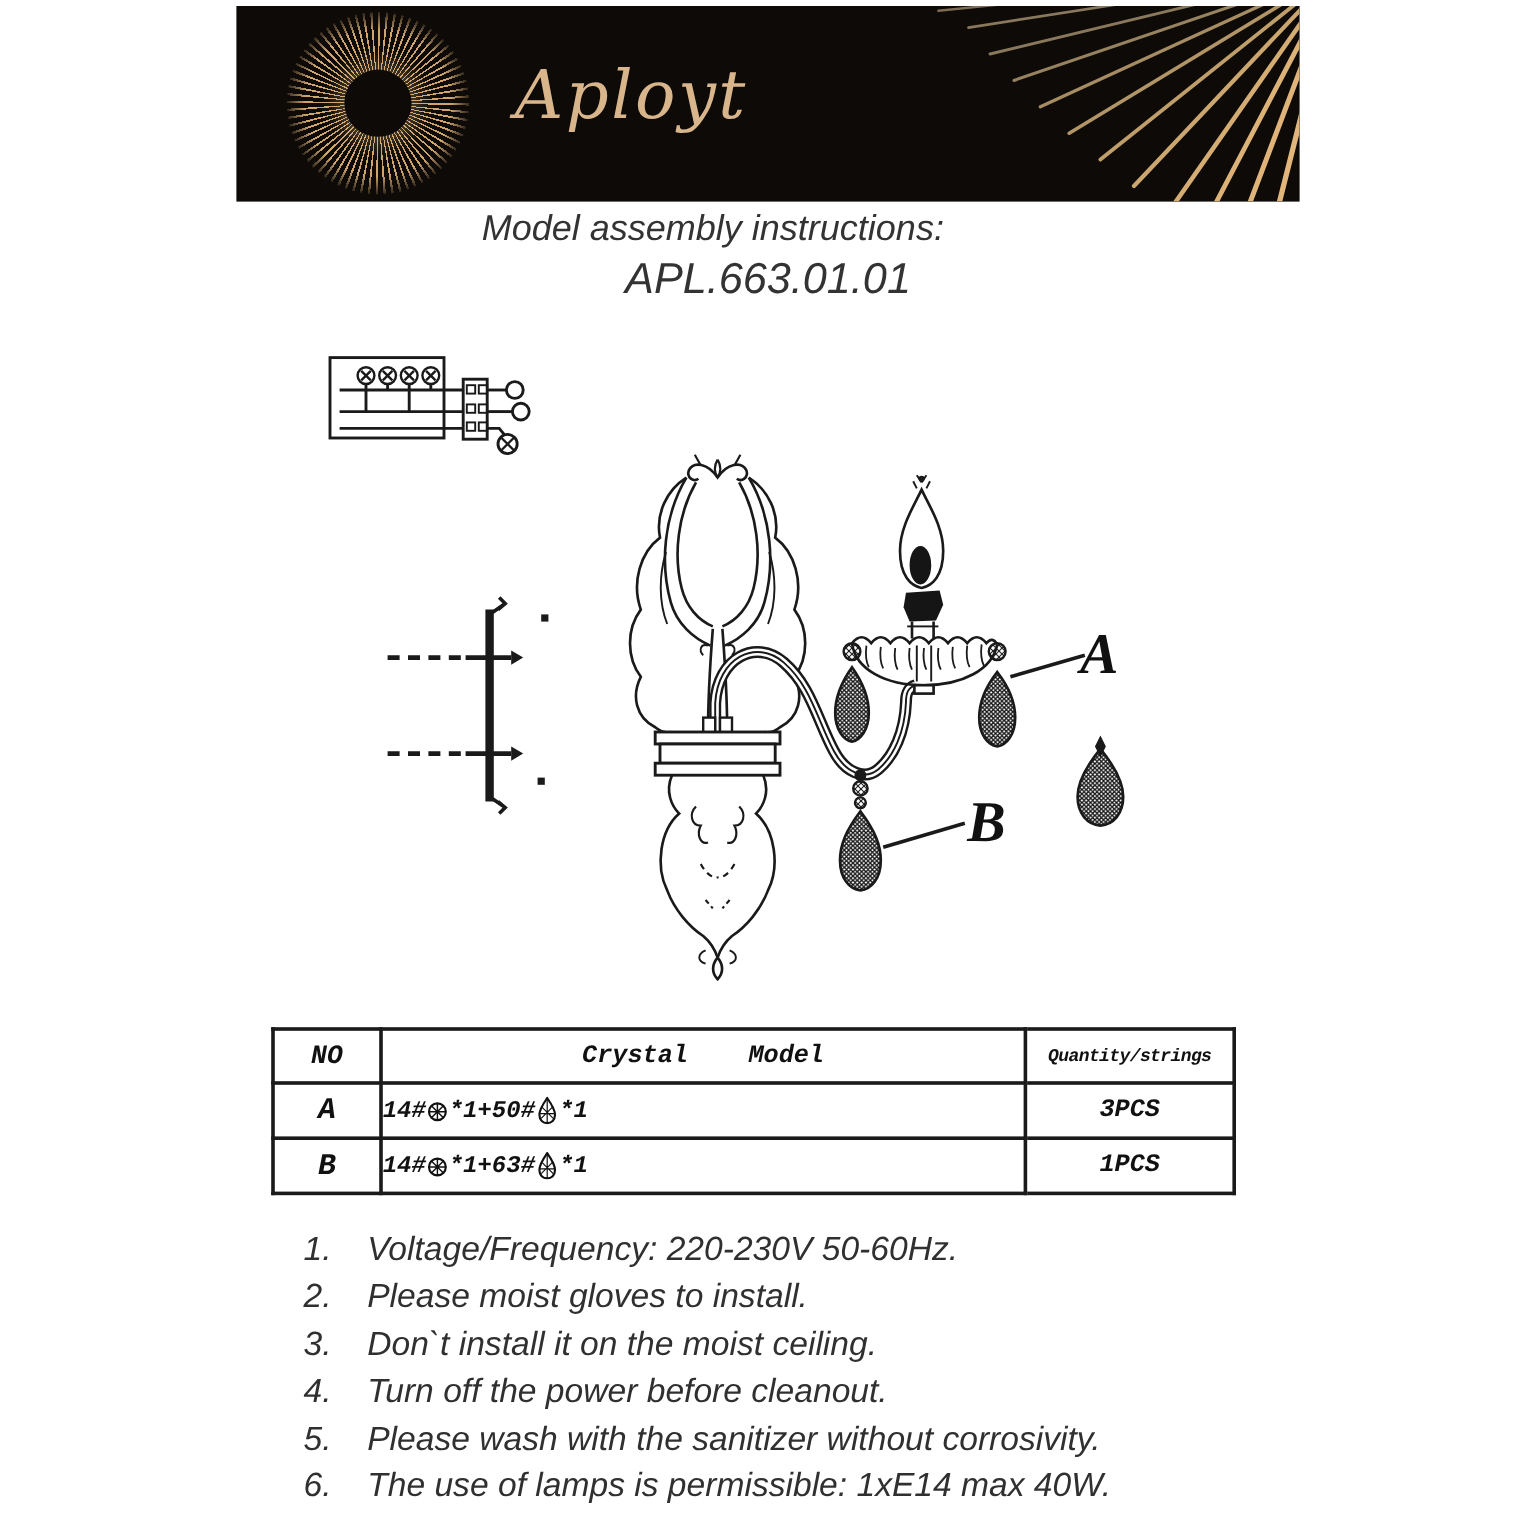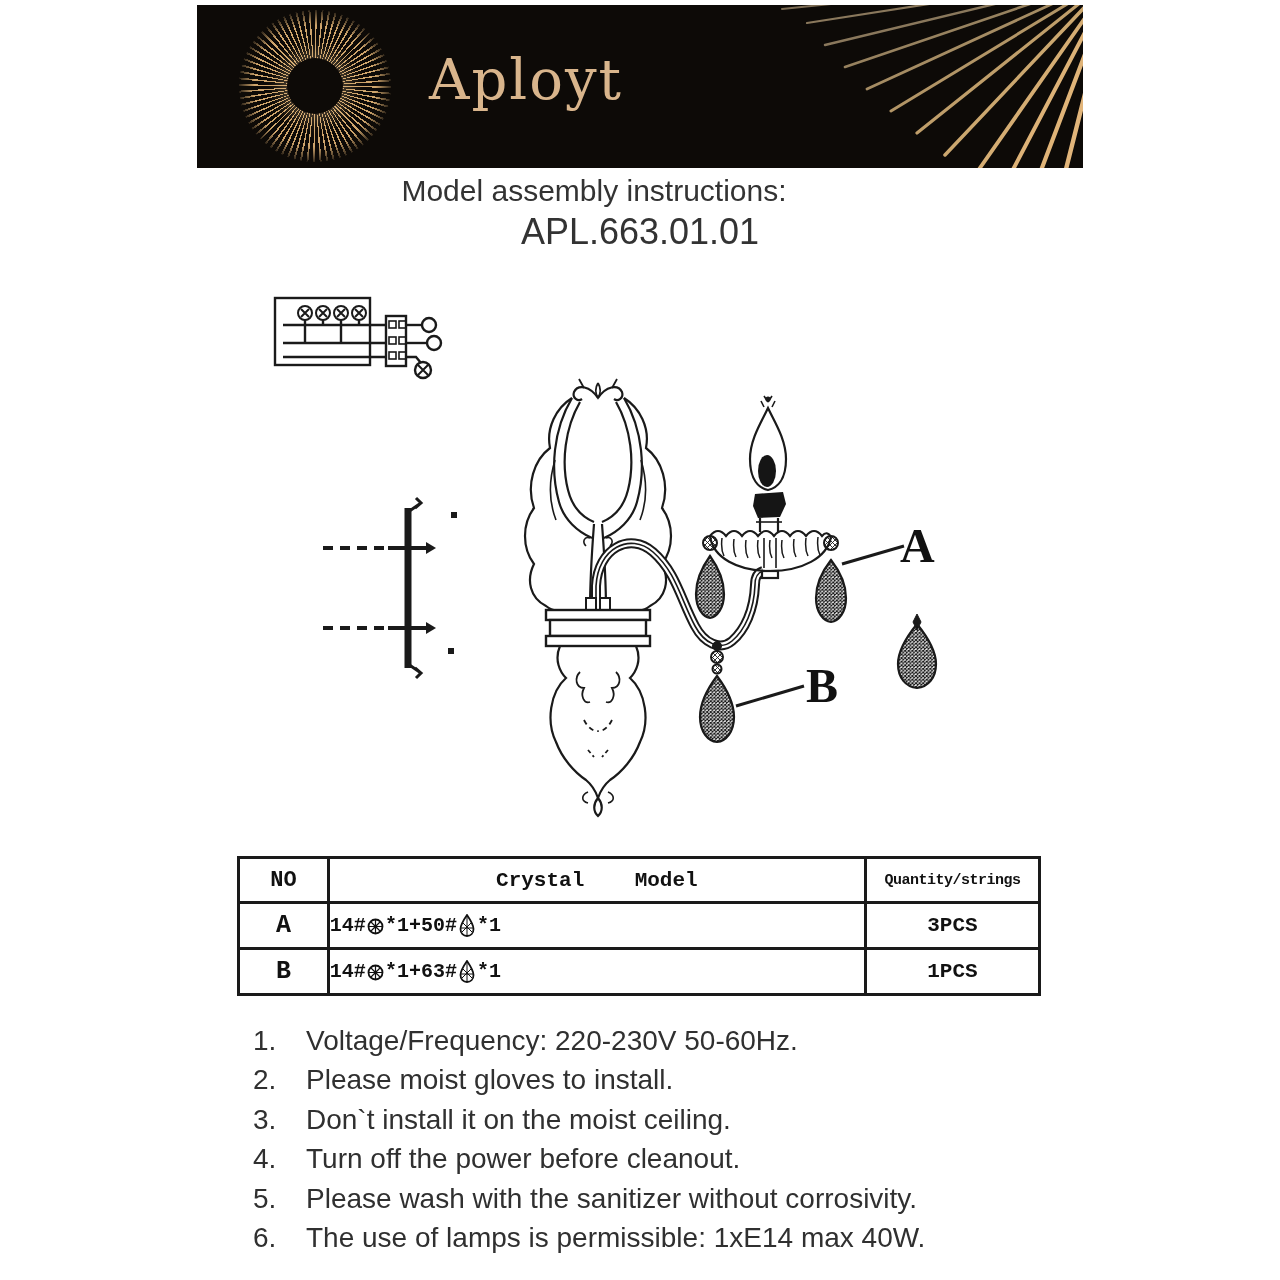--- a/index.html
+++ b/index.html
@@ -1,17 +1,17 @@
 <!DOCTYPE html>
 <html><head>
 <meta charset="utf-8">
 <style>
   html,body{margin:0;padding:0;background:#ffffff;}
   .page{position:relative;width:1280px;height:1280px;background:#ffffff;overflow:hidden;
-        font-family:"Liberation Sans",sans-serif;color:#2b2b2b;}
+        font-family:"Liberation Sans",sans-serif;color:#2b2b2b;font-style:italic;}
 
   
   .banner{position:absolute;left:197px;top:5px;width:886px;height:163px;
           background:#0d0a07;overflow:hidden;}
   .sunburst{position:absolute;left:42px;top:5px;width:152px;height:152px;border-radius:50%;
           background:repeating-conic-gradient(#cfa56c 0deg 1.5deg, rgba(13,10,7,0) 1.5deg 5deg);}
   .sunburst::before{content:"";position:absolute;inset:-2px;border-radius:50%;
           background:radial-gradient(circle, rgba(13,10,7,0) 0%, rgba(13,10,7,0) 55%, #0d0a07 72%);}
   .sunburst::after{content:"";position:absolute;left:50%;top:50%;width:56px;height:56px;
           transform:translate(-50%,-50%);border-radius:50%;background:#0d0a07;
@@ -28,21 +28,21 @@
 
   
   .diagram{position:absolute;left:250px;top:280px;width:760px;height:540px;}
   .diagram svg{position:absolute;left:0;top:0;}
   .lblA{position:absolute;left:650px;top:238px;font-family:"Liberation Serif",serif;
         font-weight:bold;font-size:48px;color:#111;}
   .lblB{position:absolute;left:556px;top:378px;font-family:"Liberation Serif",serif;
         font-weight:bold;font-size:48px;color:#111;}
 
   
-  .parts{position:absolute;left:237px;top:856px;width:804px;border-collapse:collapse;
+  .parts{position:absolute;left:226px;top:856px;width:804px;border-collapse:collapse;
          font-family:"Liberation Mono",monospace;color:#111;}
   .parts td,.parts th{border:3px solid #1a1a1a;padding:0;}
   .parts .c-no{width:77px;text-align:center;}
   .parts .c-model{width:475px;}
   .parts .c-qty{width:152px;text-align:center;}
   .th-no{font-size:22px;font-weight:bold;height:42px;}
   .th-model{font-size:21px;font-weight:bold;text-align:center;white-space:pre;}
   .th-qty{font-size:15px;font-weight:bold;letter-spacing:-0.5px;}
   .row-no{font-size:25px;font-weight:bold;height:43px;}
   .row-model{font-size:20px;font-weight:bold;padding-left:23px;white-space:nowrap;margin-left:39px;}

